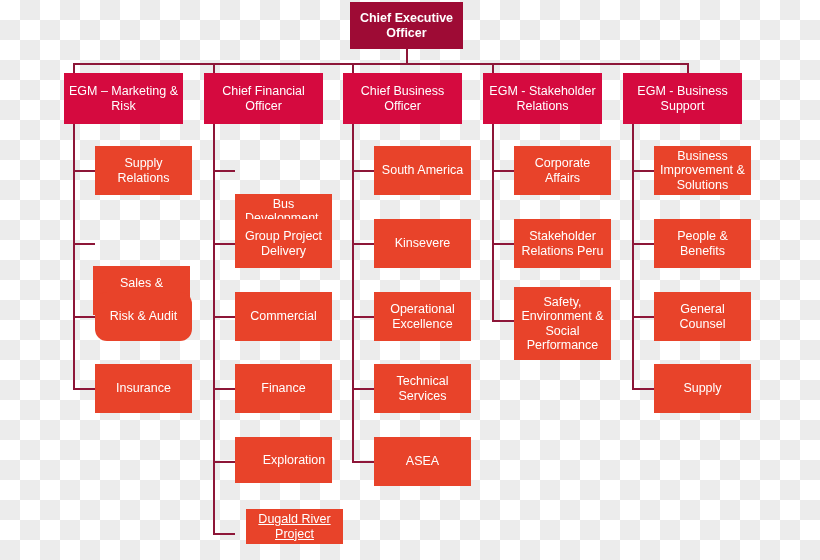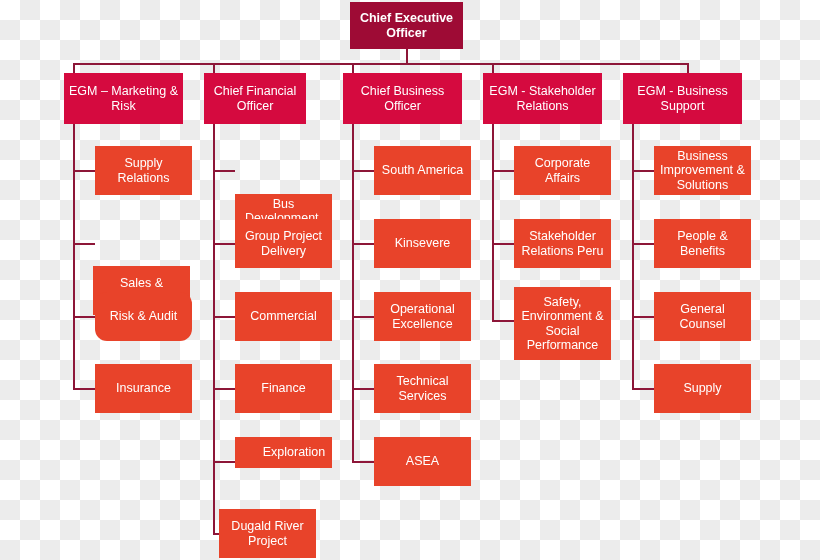--- a/index.html
+++ b/index.html
@@ -108,36 +108,36 @@
 
   <div class="conn conn-v" style="left:632px; top:124px; height:265px;"></div>
   <div class="conn conn-h" style="left:632px; top:170px; width:22px;"></div>
   <div class="conn conn-h" style="left:632px; top:243px; width:22px;"></div>
   <div class="conn conn-h" style="left:632px; top:316px; width:22px;"></div>
   <div class="conn conn-h" style="left:632px; top:388px; width:22px;"></div>
 
   <div class="node node-exec" style="left:64px; top:73px; width:119px; height:51px;">EGM – Marketing &amp; Risk</div>
 
   <div class="node node-ceo" style="left:350px; top:2px; width:113px; height:47px;">Chief Executive Officer</div>
-  <div class="node node-exec" style="left:204px; top:73px; width:102px; height:51px;">Chief Financial Officer</div>
+  <div class="node node-exec" style="left:204px; top:73px; width:119px; height:51px;">Chief Financial Officer</div>
   <div class="node node-exec" style="left:343px; top:73px; width:119px; height:51px;">Chief Business Officer</div>
   <div class="node node-exec" style="left:483px; top:73px; width:119px; height:51px;">EGM - Stakeholder Relations</div>
   <div class="node node-exec" style="left:623px; top:73px; width:119px; height:51px;">EGM - Business Support</div>
 
   <div class="node node-unit" style="left:95px; top:146px; width:97px; height:49px;">Supply Relations</div>
   <div class="node node-unit" style="left:93px; top:219px; width:97px; height:49px;margin-top:47px;">Sales &amp; Marketing</div>
   <div class="node node-unit" style="left:95px; top:292px; width:97px; height:49px;border-radius:12px;">Risk &amp; Audit</div>
   <div class="node node-unit" style="left:95px; top:364px; width:97px; height:49px;">Insurance</div>
 
   <div class="node node-unit" style="left:235px; top:146px; width:97px; height:49px;margin-top:48px;">Bus Development, Strategy</div>
   <div class="node node-unit" style="left:235px; top:219px; width:97px; height:49px;">Group Project Delivery</div>
   <div class="node node-unit" style="left:235px; top:292px; width:97px; height:49px;">Commercial</div>
   <div class="node node-unit" style="left:235px; top:364px; width:97px; height:49px;">Finance</div>
-  <div class="node node-unit" style="left:235px; top:437px; width:97px; height:31px;padding-left:25px;">Exploration</div>
-  <div class="node node-unit" style="left:219px; top:509px; width:97px; height:49px;">Dugald River Project</div>
+  <div class="node node-unit" style="left:235px; top:437px; width:97px; height:46px;padding-left:25px;">Exploration</div>
+  <div class="node node-unit" style="left:246px; top:509px; width:97px; height:35px;text-decoration:underline;">Dugald River Project</div>
 
   <div class="node node-unit" style="left:374px; top:146px; width:97px; height:49px;">South America</div>
   <div class="node node-unit" style="left:374px; top:219px; width:97px; height:49px;">Kinsevere</div>
   <div class="node node-unit" style="left:374px; top:292px; width:97px; height:49px;">Operational Excellence</div>
   <div class="node node-unit" style="left:374px; top:364px; width:97px; height:49px;">Technical Services</div>
   <div class="node node-unit" style="left:374px; top:437px; width:97px; height:49px;">ASEA</div>
 
   <div class="node node-unit" style="left:514px; top:146px; width:97px; height:49px;">Corporate Affairs</div>
   <div class="node node-unit" style="left:514px; top:219px; width:97px; height:49px;">Stakeholder Relations Peru</div>
   <div class="node node-unit" style="left:514px; top:287px; width:97px; height:73px;">Safety, Environment &amp; Social Performance</div>

